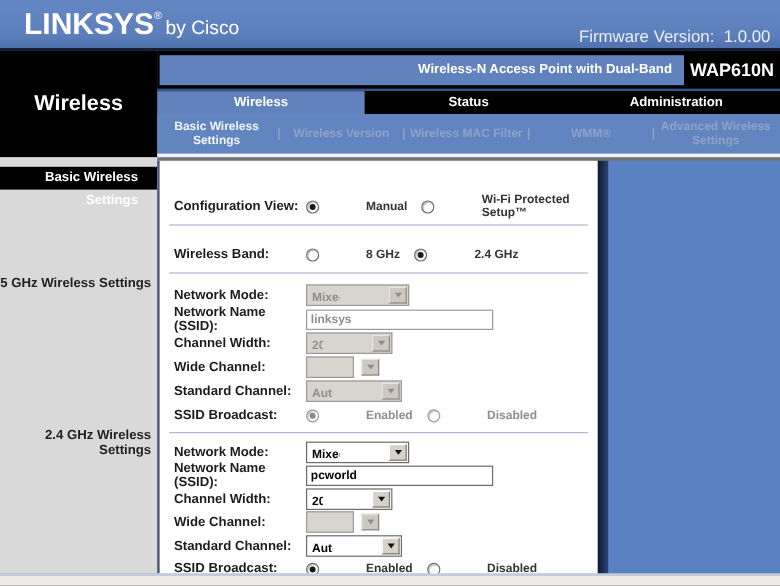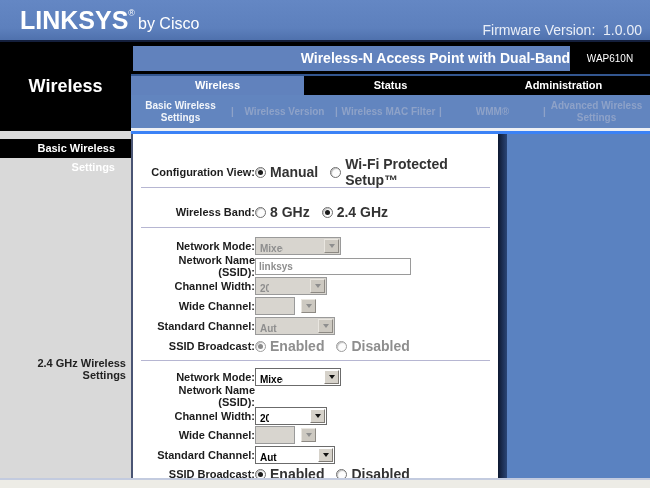--- a/index.html
+++ b/index.html
@@ -1,37 +1,37 @@
 <!DOCTYPE html>
 <html><head>
 <meta charset="utf-8">
 <style>
   * { margin:0; padding:0; box-sizing:border-box; }
   body { font-family:"Liberation Sans", sans-serif; background:#fff; }
-  #app { position:relative; width:650px; height:488px; overflow:hidden; background:#3b82f6; }
+  #app { position:relative; width:650px; height:488px; overflow:hidden; background:#737373; }
 
   
   .top-header { position:absolute; left:0; top:0; width:650px; height:42px;
     background:linear-gradient(180deg,#6487c4 0%,#5d80bd 70%,#4f71ad 100%);
     border-bottom:2px solid #141f3c; }
   .logo { position:absolute; left:20px; top:6px; color:#fff; white-space:nowrap; }
   .logo .brand { font-size:25px; font-weight:bold; letter-spacing:0px; }
   .logo .reg { font-size:9px; vertical-align:top; position:relative; top:2px; }
   .logo .by { font-size:16px; font-weight:normal; margin-left:3px; }
   .firmware { position:absolute; right:8px; bottom:2px; color:#e9eef7; font-size:14px; }
 
   
   .left-black { position:absolute; left:0; top:42px; width:131px; height:89px; background:#000; }
   .page-title { position:absolute; left:0; top:34px; width:131px; text-align:center;
     color:#fff; font-size:18px; font-weight:bold; }
   .title-band { position:absolute; left:131px; top:42px; width:519px; height:32px; background:#000; }
   .title-box { position:absolute; left:2px; top:4px; width:437px; height:25px; background:#6182bd;
-    color:#fff; font-size:14px; font-weight:bold; line-height:25px; text-align:right; }
+    color:#fff; font-size:11px; font-weight:bold; line-height:25px; text-align:right; padding-right:10px; }
   .model-box { position:absolute; left:439px; top:4px; width:80px; height:25px;
-    color:#fff; font-size:10px; font-weight:normal; line-height:25px; text-align:center; }
+    color:#fff; font-size:15px; font-weight:bold; line-height:25px; text-align:center; }
 
   
   .tab-row { position:absolute; left:131px; top:74px; width:519px; height:21px;
     display:flex; border-top:2px solid #33568f; background:#000; }
   .tab { flex:1; color:#fff; font-size:11px; font-weight:bold; text-align:center; line-height:19px;
     background:#000; cursor:default; }
   .tab.active { background:#6182bd; }
 
   
   .subnav { position:absolute; left:131px; top:95px; width:519px; height:36px; background:#6285bf;
@@ -53,32 +53,32 @@
     color:#fff; font-size:11px; font-weight:bold; line-height:19px; text-align:right; padding-right:16px; }
   .side-label { position:absolute; left:0; width:126px; text-align:right;
     font-size:11px; font-weight:bold; color:#222; }
   .side-label.l5 { top:230px; }
   .side-label.l24 { top:357px; }
 
   
   .frow { display:flex; align-items:center; height:20px; }
   .frow.tall { height:22px; }
   .sec24 .frow { height:19.5px; }
-  .flabel { width:110px; font-size:11px; font-weight:bold; color:#1c1c1c; flex-shrink:0;text-align:right; }
+  .flabel { width:110px; font-size:11px; font-weight:bold; color:#1c1c1c; flex-shrink:0; }
   .divider { height:1px; background:#b6b6d2; margin:4px 8px 13px -4px; }
   .divider.d2 { margin-bottom:8px; }
   .divider.d3 { margin-bottom:6px; }
 
   
   .rgroup { display:flex; align-items:center; }
   .radio { width:11px; height:11px; border-radius:50%; background:#fdfdfd; position:relative;
     border:1px solid #6f6f6f; box-shadow:inset 1px 1px 1px rgba(0,0,0,.25); margin-right:4px; flex-shrink:0; }
   .radio.checked::after { content:""; position:absolute; left:2px; top:2px; width:5px; height:5px;
     border-radius:50%; background:#1a1a1a; }
-  .rlabel { font-size:14px; font-weight:bold; color:#333; margin-right:12px; }
+  .rlabel { font-size:10px; font-weight:bold; color:#333; margin-right:12px;margin-left:35px; }
   .dis .radio { border-color:#9d9d9d; }
   .dis .radio.checked::after { background:#8a8a8a; }
   .dis .rlabel { color:#8e8e8e; }
 
   .select { height:18px; display:inline-flex; align-items:flex-end; background:#fff;
     border:1px solid #6b6b6b; font-size:10px; font-weight:bold; color:#000;gap:40px; }
   .sel-text { padding-left:4px; white-space:nowrap; overflow:hidden; flex:1; }
   .sel-btn { width:15px; height:14px; margin:1px; background:#d6d2ca; flex-shrink:0;
     border:1px solid; border-color:#fff #7e7a74 #7e7a74 #fff;
     display:flex; align-items:center; justify-content:center; }
@@ -131,20 +131,21 @@
     <div class="subnav-item">WMM®</div>
     <div class="subnav-sep">|</div>
     <div class="subnav-item">Advanced Wireless Settings</div>
   </div>
 
   <div class="sidebar-gray"></div>
   <div class="dark-edge"></div>
   <div class="right-blue"></div>
 
   <div class="black-bar">Basic Wireless Settings</div>
+  <div class="side-label l5">5 GHz Wireless Settings</div>
   <div class="side-label l24">2.4 GHz Wireless Settings</div>
 
   <div class="form-panel">
 
     <div class="frow tall">
       <div class="flabel">Configuration View:</div>
       <div class="rgroup">
         <span class="radio checked"></span>
         <span class="rlabel">Manual</span>
         <span class="radio"></span>
@@ -222,20 +223,21 @@
         <div class="flabel">Network Mode:</div>
         <span class="select w86">
           <span class="sel-text">Mixed</span>
           <span class="sel-btn">
               <span class="tri"></span>
             </span>
         </span>
       </div>
       <div class="frow">
         <div class="flabel">Network Name (SSID):</div>
+        <input class="tinput" value="pcworld" style="">
       </div>
       <div class="frow">
         <div class="flabel">Channel Width:</div>
         <span class="select w72">
           <span class="sel-text">20 MHz Only</span>
           <span class="sel-btn">
               <span class="tri"></span>
             </span>
         </span>
       </div>

